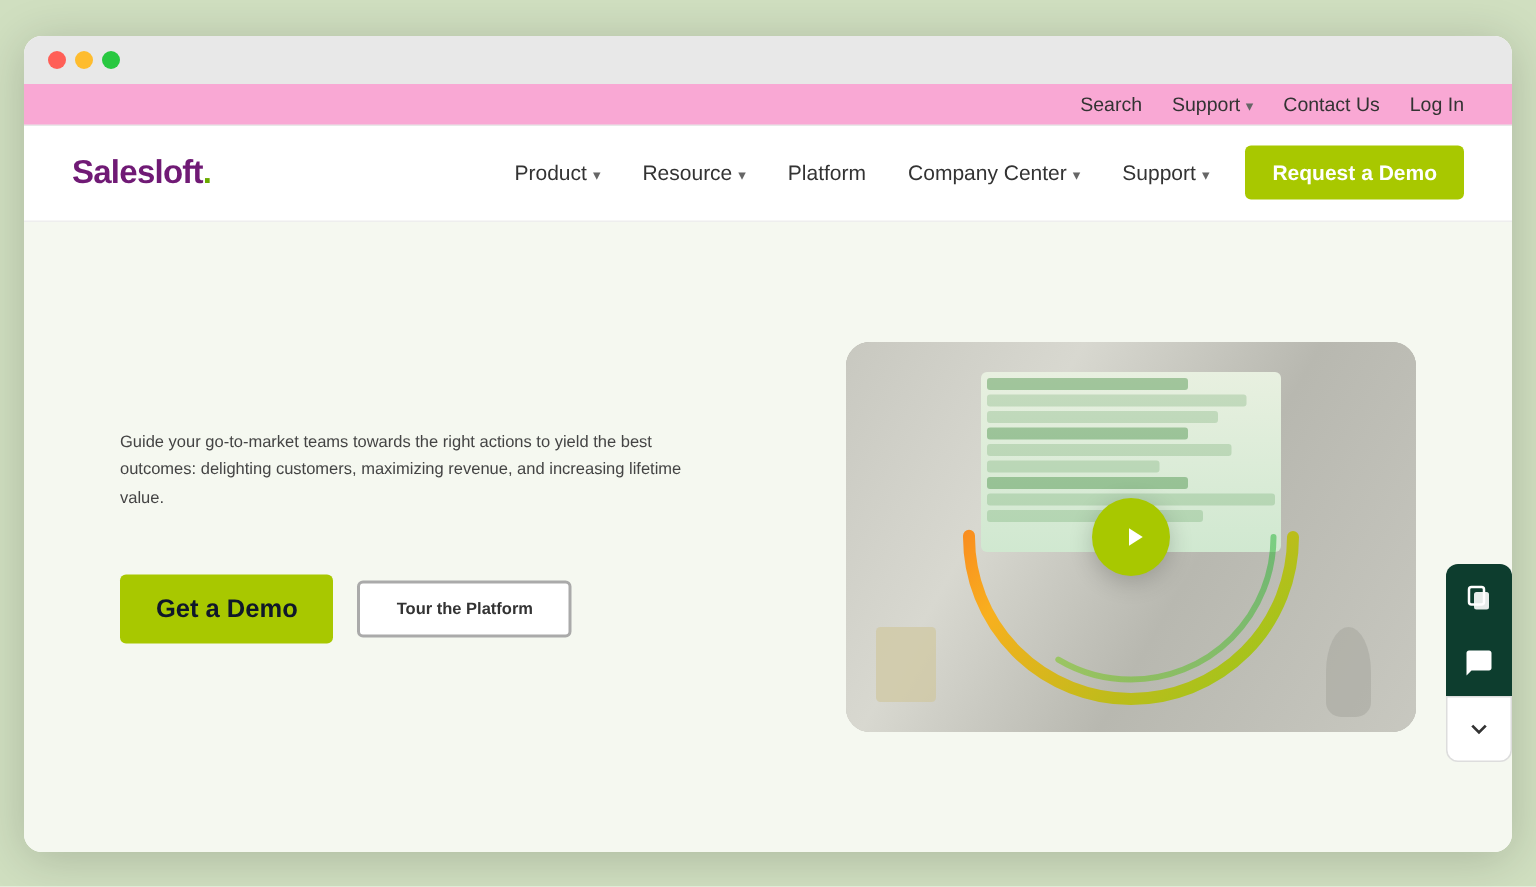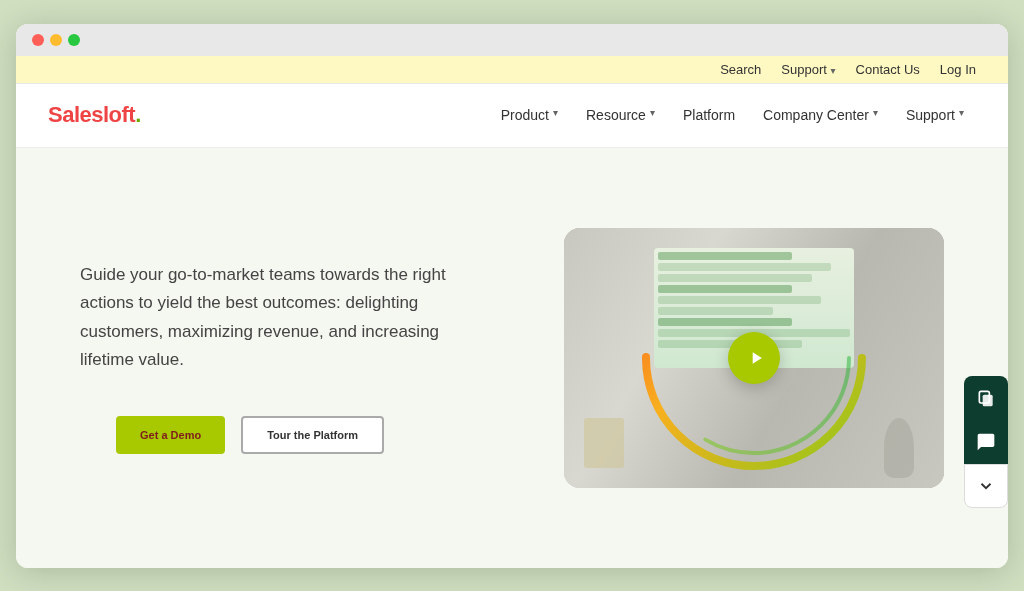--- a/index.html
+++ b/index.html
@@ -33,21 +33,21 @@
     .dot {
       width: 12px; height: 12px;
       border-radius: 50%;
     }
     .dot-red { background: #ff5f57; }
     .dot-yellow { background: #febc2e; }
     .dot-green { background: #28c840; }
 
     
     .utility-bar {
-      background: #fef9c3;
+      background: #f9a8d4;
       border-bottom: 1px solid #e8e8e8;
       padding: 6px 32px;
       display: flex;
       justify-content: flex-end;
       align-items: center;
       gap: 20px;
     }
     .utility-bar a {
       font-size: 13px;
       color: #333;
@@ -64,33 +64,33 @@
       justify-content: space-between;
       height: 64px;
       border-bottom: 1px solid #eee;
     }
     .logo {
       font-size: 22px;
       font-weight: 700;
       color: #1a3a2a;
       letter-spacing: -0.5px;
     }
-    .logo span { color: #ef4444; }
+    .logo span { color: #701a75; }
     .nav-links {
       display: flex;
       align-items: center;
       gap: 4px;
     }
     .nav-item {
       font-size: 14px;
       color: #333;
       padding: 8px 12px;
       cursor: pointer;
       display: flex;
-      align-items: flex-start;
+      align-items: flex-end;
       gap: 4px;
       text-decoration: none;
       border-radius: 4px;
     }
     .nav-item .chevron {
       font-size: 10px;
       color: #666;
     }
     .btn-demo {
       background: #a8c800;
@@ -119,41 +119,40 @@
       max-width: 420px;
     }
     .hero-title {
       font-size: 42px;
       font-weight: 800;
       color: #0d3d2e;
       line-height: 1.15;
       margin-bottom: 20px;
     }
     .hero-subtitle {
-      font-size: 17px;
+      font-size: 11px;
       color: #444;
       line-height: 1.65;
       margin-bottom: 42px;
       max-width: 380px;
     }
     .hero-buttons {
       display: flex;
       gap: 16px;
       align-items: center;
     }
     .btn-primary {
       background: #a8c800;
-      color: #7f1d1d;
+      color: #0f172a;
       border: none;
       padding: 13px 24px;
       border-radius: 4px;
-      font-size: 11px;
+      font-size: 17px;
       font-weight: 700;
       cursor: pointer;
-      margin-left: 36px;
     }
     .btn-secondary {
       background: #fff;
       color: #333;
       border: 2px solid #aaa;
       padding: 11px 24px;
       border-radius: 4px;
       font-size: 11px;
       font-weight: 600;
       cursor: pointer;
@@ -325,20 +324,21 @@
         <span>Platform</span>
       </a>
       <a class="nav-item">
         <span>Company Center</span>
         <span class="chevron">▾</span>
       </a>
       <a class="nav-item">
         <span>Support</span>
         <span class="chevron">▾</span>
       </a>
+      <button class="btn-demo">Request a Demo</button>
     </div>
   </div>
 
   <div class="hero">
     <div class="hero-content">
       <p class="hero-subtitle">Guide your go-to-market teams towards the right actions to yield the best outcomes: delighting customers, maximizing revenue, and increasing lifetime value.</p>
       <div class="hero-buttons">
         <button class="btn-primary">Get a Demo</button>
         <button class="btn-secondary">Tour the Platform</button>
       </div>

